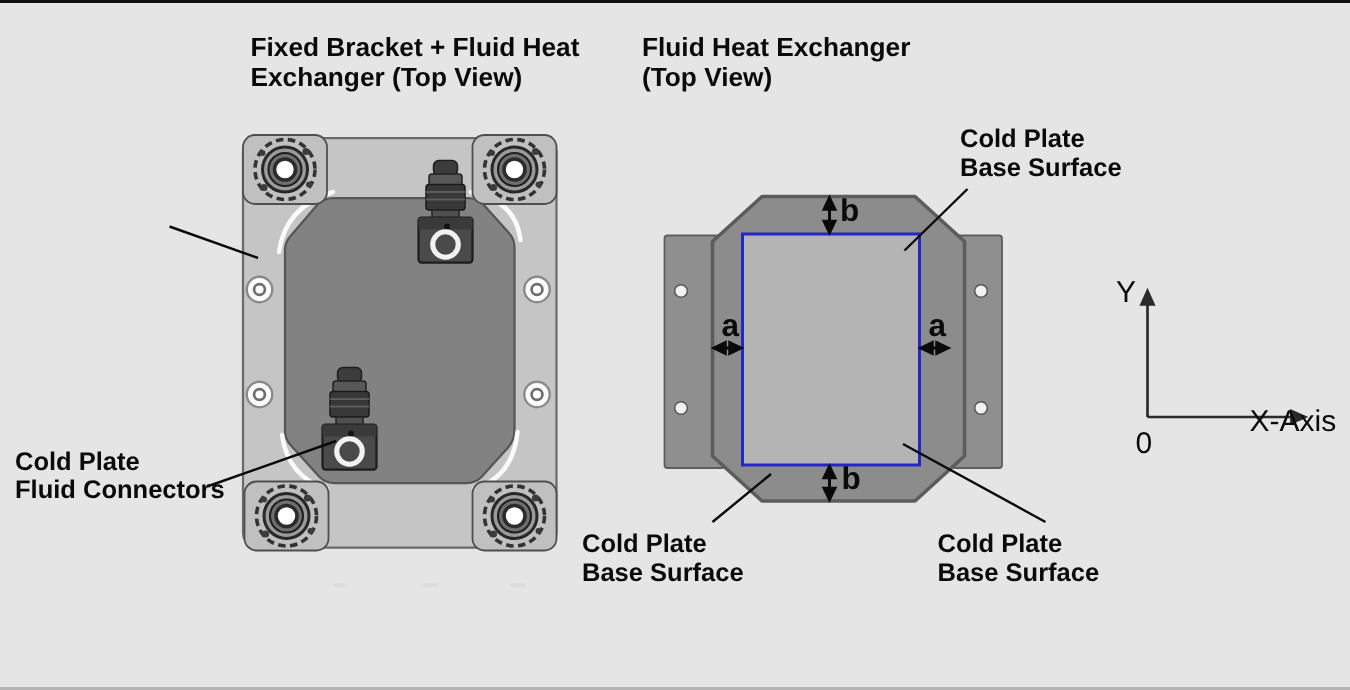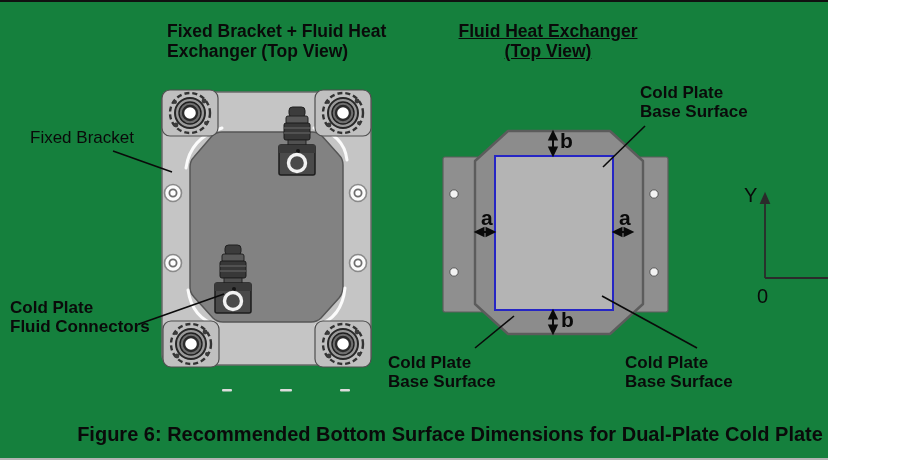--- a/index.html
+++ b/index.html
@@ -1,33 +1,33 @@
 <!DOCTYPE html>
 <html><head>
 <meta charset="utf-8">
 <style>
   html,body{margin:0;padding:0;background:#ffffff;}
   .stage{
-    position:relative;width:828px;height:460px;background:#15803d;overflow:hidden;
+    position:relative;width:900px;height:460px;background:#e5e5e5;overflow:hidden;
     font-family:"Liberation Sans", sans-serif;
   }
   .edge{position:absolute;left:0;width:900px;}
   .edge.top{top:0;height:2px;background:#111111;}
   .edge.bottom{bottom:0;height:2px;background:#b4b4b4;}
   .gfx{position:absolute;left:0;top:0;}
   .lbl{
     position:absolute;color:#0a0a0a;white-space:pre-line;line-height:1.12;
     letter-spacing:0;
   }
   .b{font-weight:bold;}
   .t17{font-size:17.5px;}
   .t19{font-size:17px;}
   .t20{font-size:20px;}
   .t21{font-size:21px;line-height:1;}
-  .ctr{text-align:center;text-decoration:underline;}
+  .ctr{text-align:left;}
   .caption{left:0;top:423px;width:900px;text-align:center;font-size:20px;font-weight:bold;}
 </style>
 </head>
 <body>
 
 <div class="stage">
   <div class="edge top"></div>
   <div class="edge bottom"></div>
 
   <svg class="gfx" width="900" height="460" viewBox="0 0 900 460">
@@ -196,34 +196,32 @@
       <line x1="765" y1="278" x2="864" y2="278"></line>
       <polygon points="870,278 861,274 861,282"></polygon>
     </g>
   </svg>
 
   <div class="lbl b t17" style="left:167px;top:22px;">Fixed Bracket + Fluid Heat
 Exchanger (Top View)</div>
   <div class="lbl b t17 ctr" style="left:428px;top:22px;width:240px;">Fluid Heat Exchanger
 (Top View)</div>
 
-  <div class="lbl t19" style="left:30px;top:128px;">Fixed Bracket</div>
   <div class="lbl b t19" style="left:10px;top:298px;">Cold Plate
 Fluid Connectors</div>
 
   <div class="lbl b t19" style="left:640px;top:83px;">Cold Plate
 Base Surface</div>
   <div class="lbl b t19" style="left:388px;top:353px;">Cold Plate
 Base Surface</div>
   <div class="lbl b t19" style="left:625px;top:353px;">Cold Plate
 Base Surface</div>
 
   <div class="lbl b t21" style="left:560px;top:130px;">b</div>
   <div class="lbl b t21" style="left:561px;top:309px;">b</div>
   <div class="lbl b t21" style="left:481px;top:207px;">a</div>
   <div class="lbl b t21" style="left:619px;top:207px;">a</div>
 
   <div class="lbl t20" style="left:744px;top:184px;">Y</div>
   <div class="lbl t20" style="left:757px;top:285px;">0</div>
   <div class="lbl t20" style="left:833px;top:270px;">X-Axis</div>
 
-  <div class="lbl caption">Figure 6: Recommended Bottom Surface Dimensions for Dual-Plate Cold Plate</div>
 </div>
 
 </body></html>

